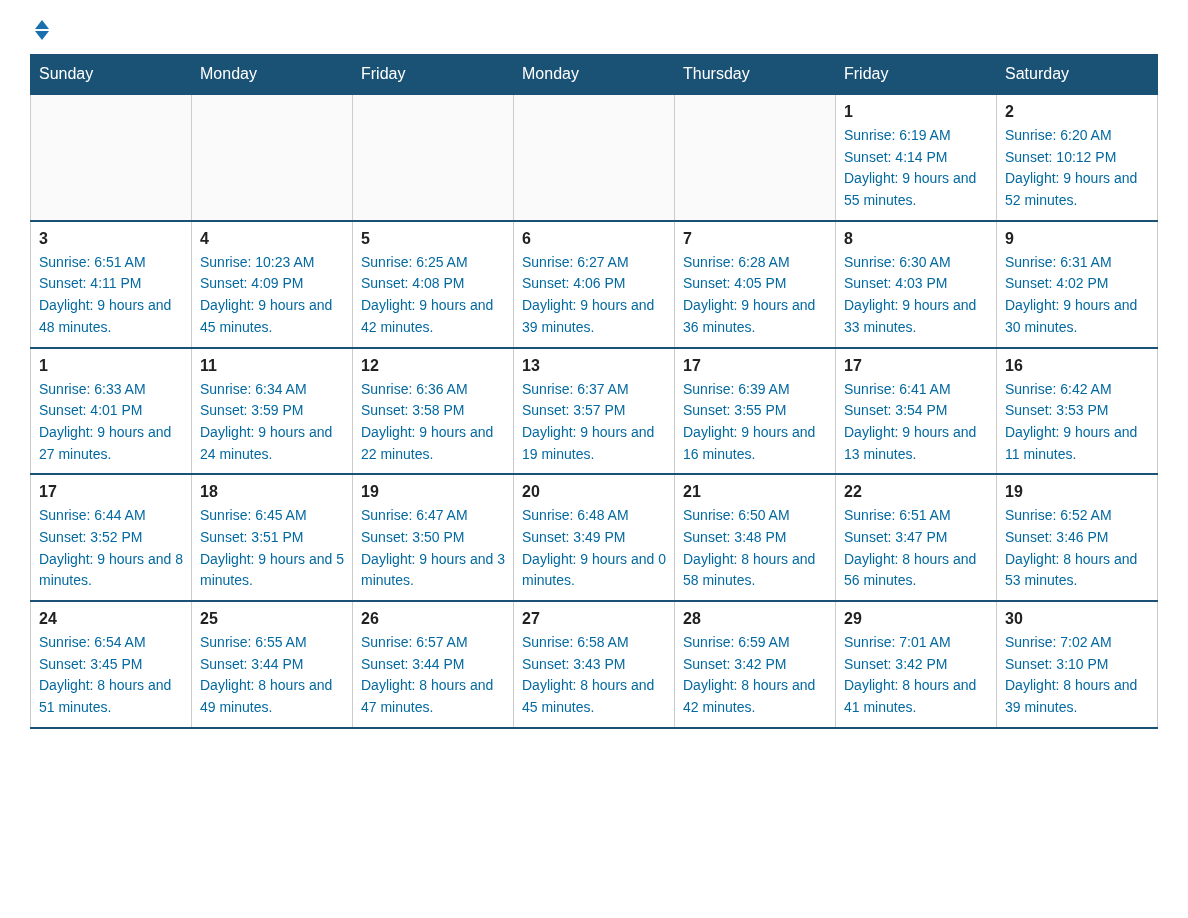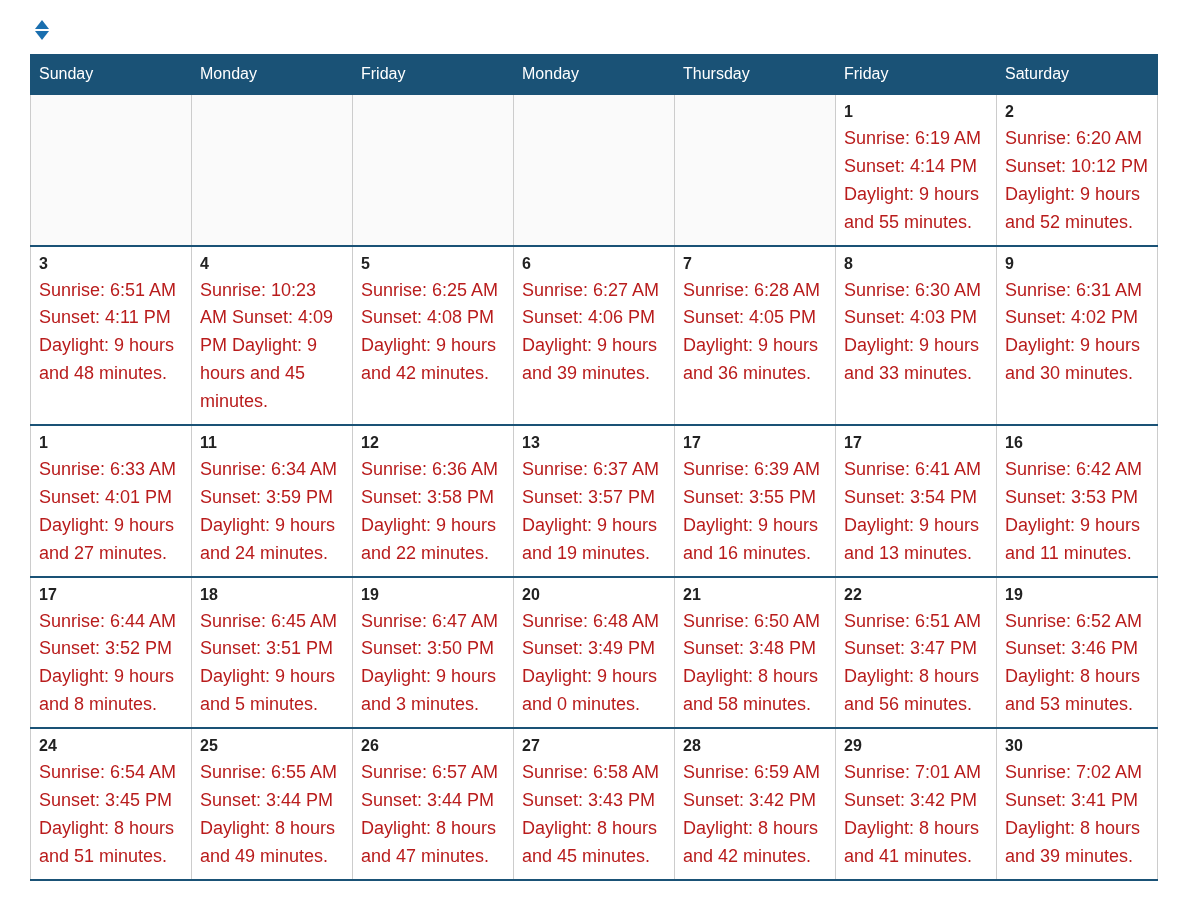--- a/index.html
+++ b/index.html
@@ -59,22 +59,22 @@
       border-bottom: 2px solid #1a5276;
     }
     .day-number {
       font-size: 16px;
       font-weight: bold;
       color: #222;
       display: block;
       margin-bottom: 4px;
     }
     .day-info {
-      font-size: 18px;
-      color: #b91c1c;
+      font-size: 14px;
+      color: #0369a1;
       line-height: 1.55;
     }
     .empty-cell {
       background: #fafafa;
     }
     .logo-wrapper {
       display: flex;
       align-items: center;
     }
     .logo-text-block {
@@ -337,18 +337,18 @@
         </td>
         <td>
           <span class="day-number">29</span>
           <div class="day-info">Sunrise: 7:01 AM
 Sunset: 3:42 PM
 Daylight: 8 hours and 41 minutes.</div>
         </td>
         <td>
           <span class="day-number">30</span>
           <div class="day-info">Sunrise: 7:02 AM
-Sunset: 3:41 PM
+Sunset: 3:10 PM
 Daylight: 8 hours and 39 minutes.</div>
         </td>
       </tr>
     </tbody>
 </table>
 
 </body></html>

